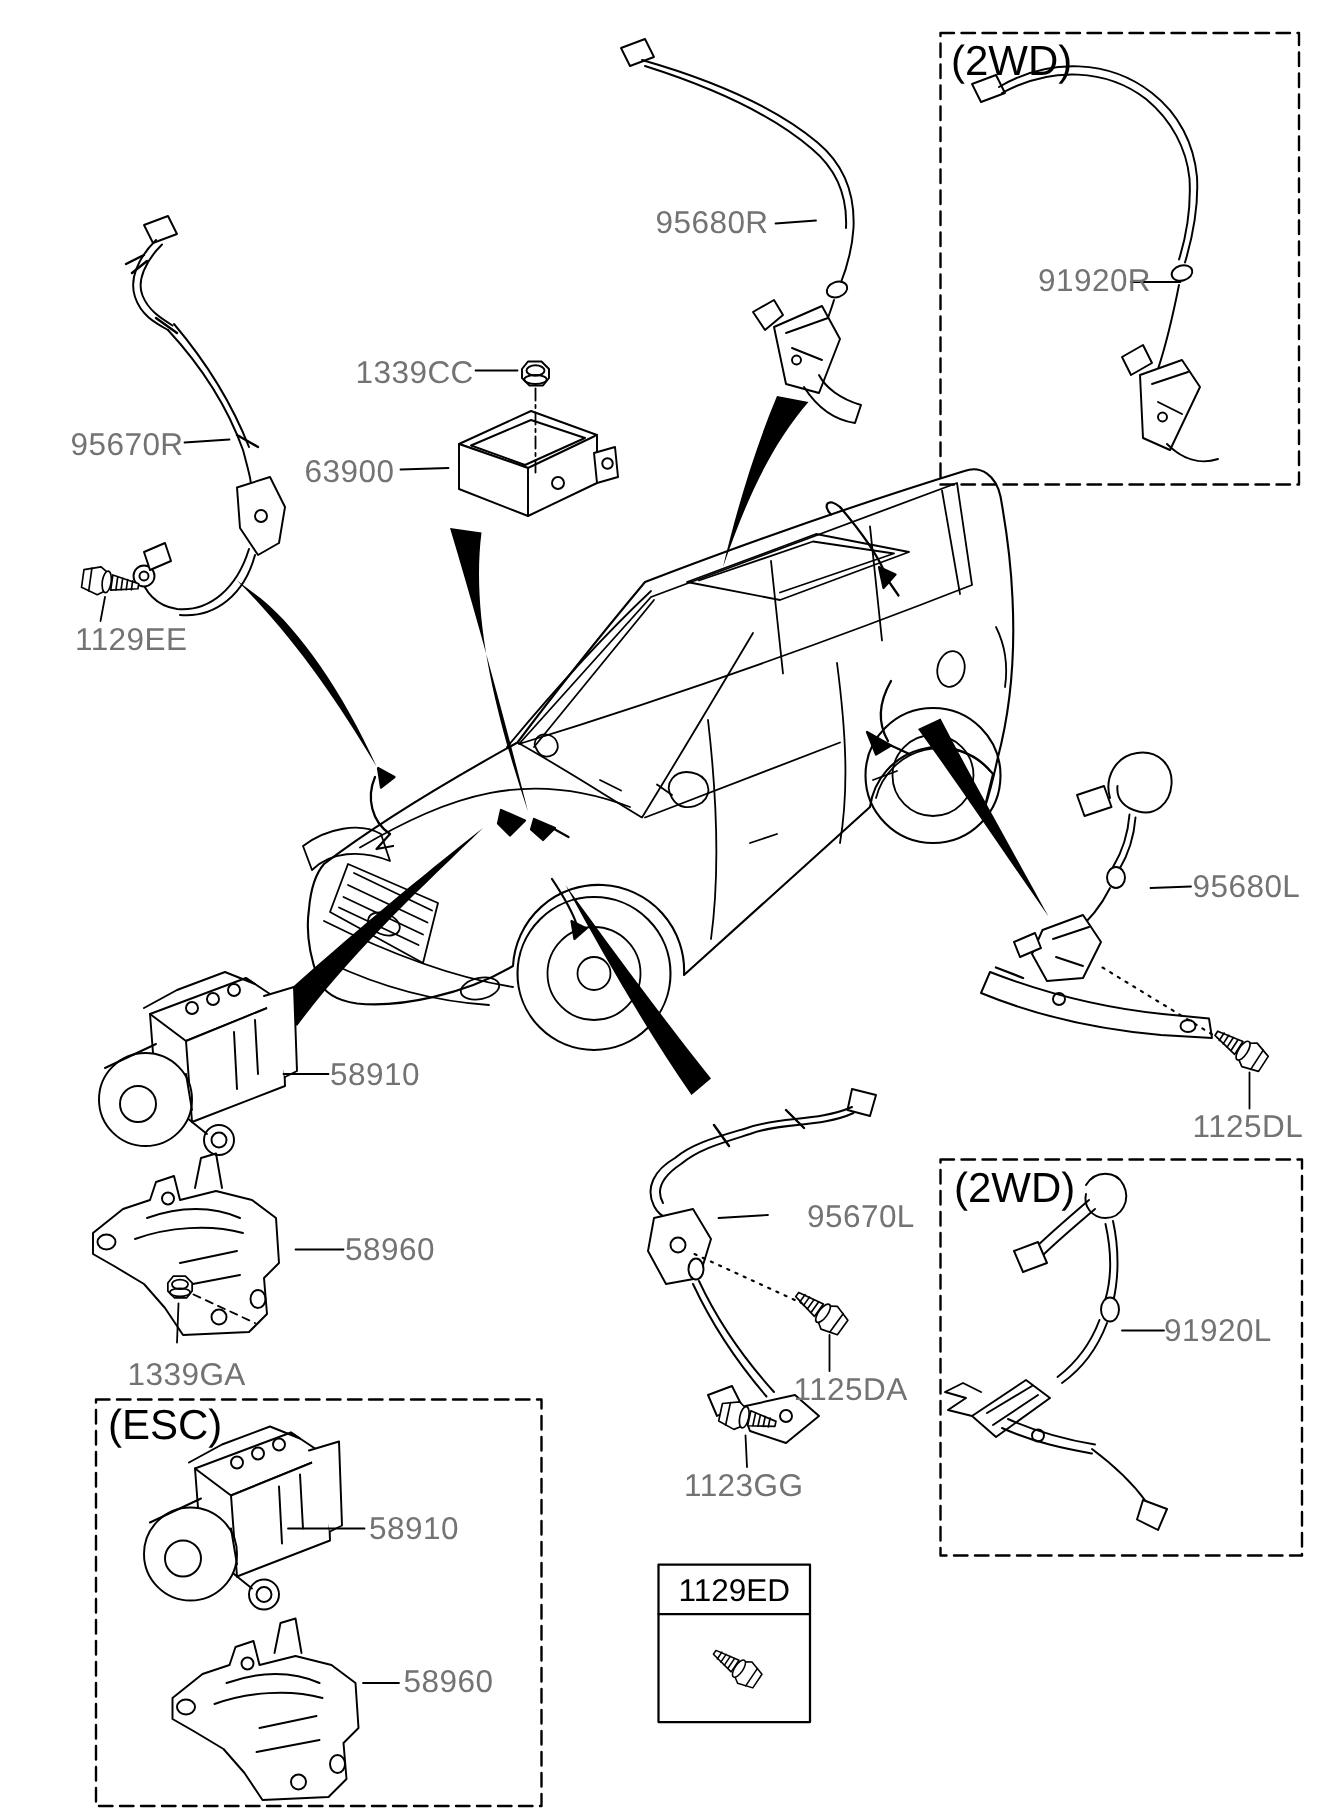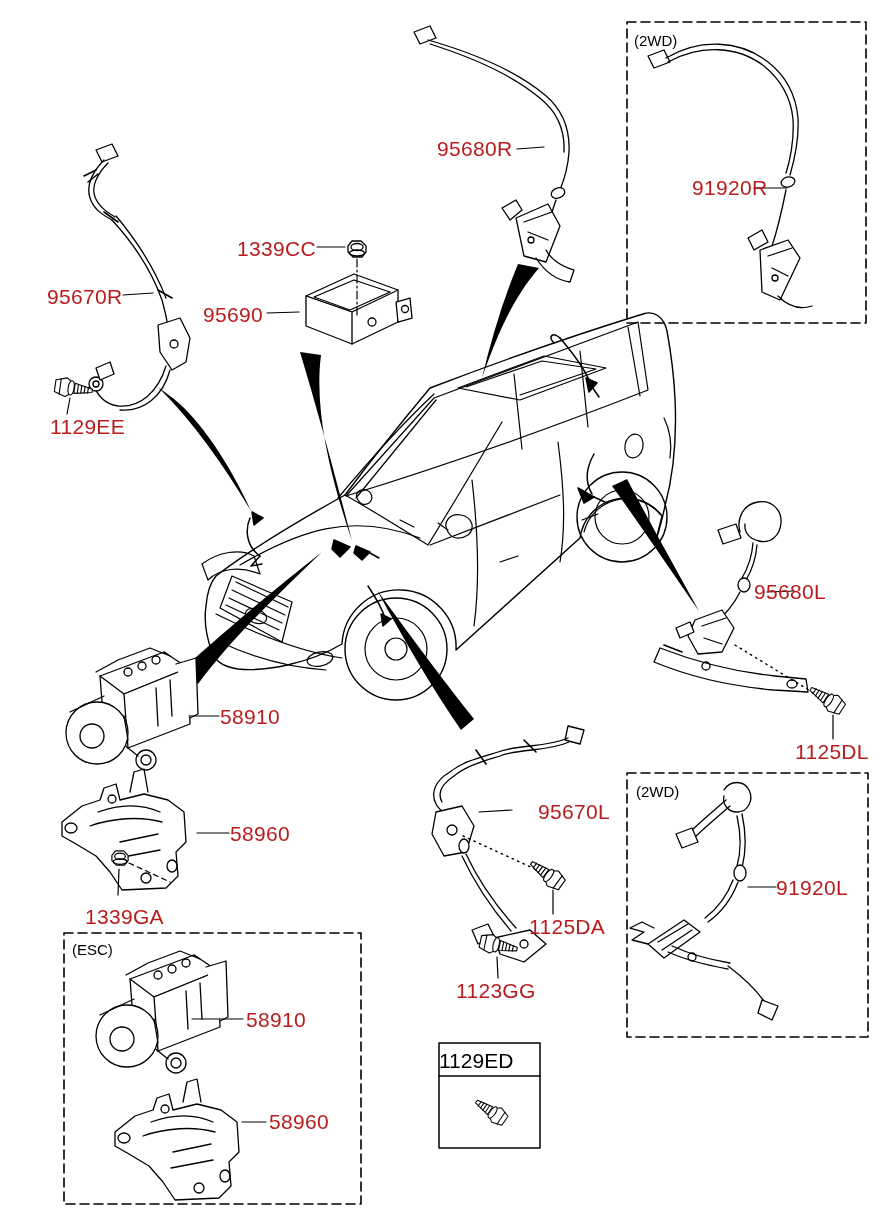--- a/index.html
+++ b/index.html
@@ -1,22 +1,22 @@
 <!DOCTYPE html>
 <html><head>
 <meta charset="utf-8">
 <style>
   html,body{margin:0;padding:0;background:#fff;}
   #stage{position:relative;width:886px;height:1211px;background:#fff;overflow:hidden;
          font-family:"Liberation Sans", sans-serif;}
   #art{position:absolute;left:0;top:0;}
-  .callout{position:absolute;font-size:21px;line-height:24px;color:#b91c1c;white-space:nowrap;
+  .callout{position:absolute;font-size:21px;line-height:24px;color:#737373;white-space:nowrap;
            letter-spacing:0.3px;}
-  .boxlabel{position:absolute;font-size:15px;line-height:25px;color:#000;white-space:nowrap;}
-  .tablehead{position:absolute;font-size:21px;color:#000;text-align:left;}
+  .boxlabel{position:absolute;font-size:28px;line-height:25px;color:#000;white-space:nowrap;}
+  .tablehead{position:absolute;font-size:21px;color:#000;text-align:center;}
 </style>
 </head>
 <body>
 
 <div id="stage">
 
 <svg id="art" width="886" height="1211" viewBox="0 0 886 1211" fill="none" stroke="#000" stroke-width="1.3" stroke-linecap="round" stroke-linejoin="round">
 
   <defs>
     <g id="bolt">
@@ -316,31 +316,31 @@
     <path d="M833,715 L833,739"></path>
     <path d="M748,887 L776,887"></path>
     <path d="M357,259 L357,318" stroke-dasharray="8 3 2 3"></path>
   </g>
 </svg>
 
 <div class="callout" style="left:47px;top:285px">95670R</div>
 <div class="callout" style="left:437px;top:137px">95680R</div>
 <div class="callout" style="left:692px;top:176px">91920R</div>
 <div class="callout" style="left:237px;top:237px">1339CC</div>
-<div class="callout" style="left:203px;top:303px">95690</div>
+<div class="callout" style="left:203px;top:303px">63900</div>
 <div class="callout" style="left:50px;top:415px">1129EE</div>
 <div class="callout" style="left:220px;top:705px">58910</div>
 <div class="callout" style="left:230px;top:822px">58960</div>
 <div class="callout" style="left:85px;top:905px">1339GA</div>
 <div class="callout" style="left:246px;top:1008px">58910</div>
 <div class="callout" style="left:269px;top:1110px">58960</div>
 <div class="callout" style="left:538px;top:800px">95670L</div>
 <div class="callout" style="left:529px;top:915px">1125DA</div>
 <div class="callout" style="left:456px;top:979px">1123GG</div>
-<div class="callout" style="left:754px;top:580px">95680L</div>
+<div class="callout" style="left:795px;top:580px">95680L</div>
 <div class="callout" style="left:795px;top:740px">1125DL</div>
 <div class="callout" style="left:776px;top:876px">91920L</div>
 
 <div class="boxlabel" style="left:634px;top:28px">(2WD)</div>
 <div class="boxlabel" style="left:636px;top:779px">(2WD)</div>
 <div class="boxlabel" style="left:72px;top:937px">(ESC)</div>
 
 <div class="tablehead" style="left:439px;top:1049px;width:101px">1129ED</div>
 
 </div>

